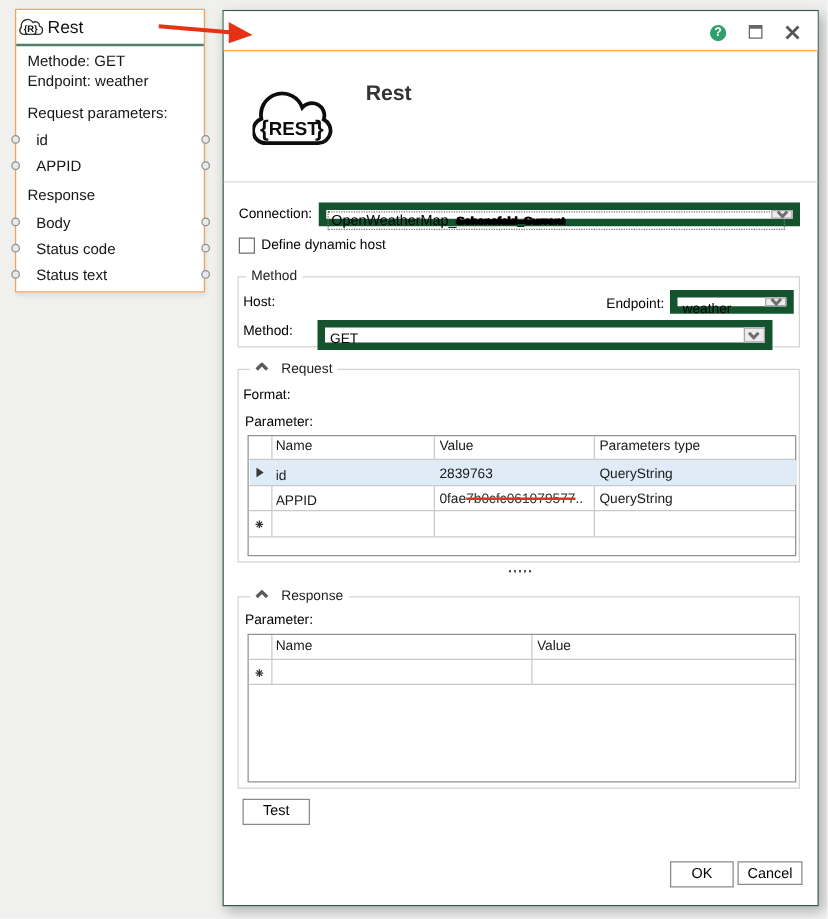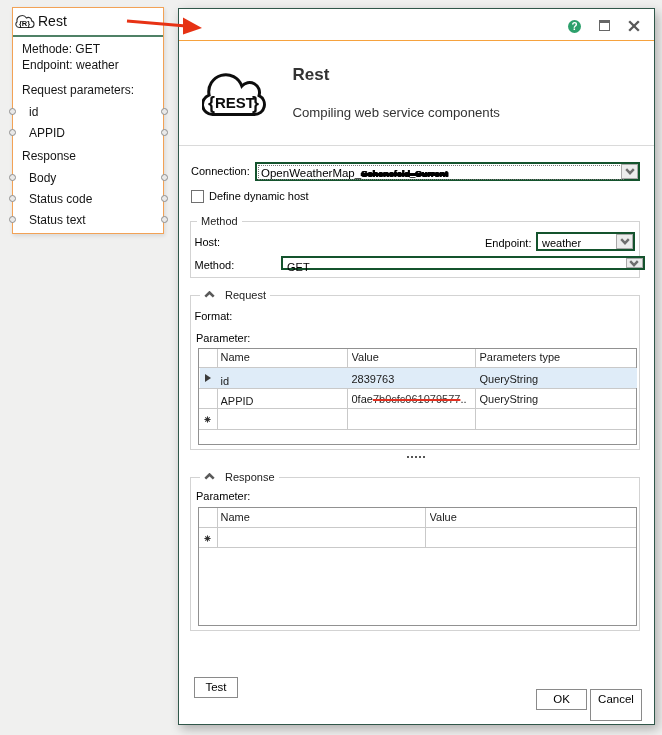--- a/index.html
+++ b/index.html
@@ -22,21 +22,21 @@
 #closex { position:absolute; left:449px; top:11px; }
 
 
 #hdr { position:absolute; left:0; top:32px; width:100%; height:105px; border-bottom:1px solid #dadada; }
 #bigcloud { position:absolute; left:23px; top:32px; }
 #hdr .h1 { position:absolute; left:113.5px; top:24px; font-size:17px; font-weight:bold; color:#333; }
 #hdr .h2 { position:absolute; left:113.5px; top:64px; font-size:13.2px; color:#333; }
 
 
 .lbl { position:absolute; font-size:11px; color:#000; white-space:nowrap; line-height:19px; height:19px; }
-.field { position:absolute; background:#fff; border:2px solid #14532d; font-size:11px; color:#000; }
+.field { position:absolute; background:#fff; border:6px solid #14532d; font-size:11px; color:#000; }
 .field .txt { position:absolute; left:4px; top:3px; white-space:nowrap; }
 .cbtn { position:absolute; right:0; top:0; bottom:0; width:17px; background:#ececec; border:1px solid #a9a9a9; display:flex; align-items:center; justify-content:center; }
 .gbox { position:absolute; border:1px solid #d3d3d3; }
 .gleg { position:absolute; top:-7px; background:#fff; padding:0 4px; font-size:11px; color:#222; white-space:nowrap; line-height:13px; }
 .chevup { display:inline-block; vertical-align:1px; margin-right:10px; }
 
 
 .grid { position:absolute; background:#fff; border:1px solid #919191; }
 .gcell { position:absolute; font-size:11px; color:#1a1a1a; white-space:nowrap; overflow:hidden; }
 .vline { position:absolute; width:1px; background:#c9c9c9; top:0; }
@@ -94,21 +94,20 @@
   </div>
 
   <div id="hdr">
     <svg id="bigcloud" width="65" height="45" viewBox="0 0 65 45">
       <path d="M 10.5,41.5 A 10,10 0 0 1 7.1,22.1 A 17,17 0 0 1 39.8,13.1 A 10,10 0 0 1 57.0,22.6 A 10,10 0 0 1 52.5,41.5 Z" fill="#fff" stroke="#0d0d0d" stroke-width="3"></path>
       <text x="6" y="36" font-size="18" font-weight="bold" font-family="Liberation Sans" fill="#0d0d0d">{</text>
       <text x="13" y="35" font-size="15" font-weight="bold" font-family="Liberation Sans" fill="#0d0d0d">REST</text>
       <text x="50" y="36" font-size="18" font-weight="bold" font-family="Liberation Sans" fill="#0d0d0d">}</text>
     </svg>
     <div class="h1">Rest</div>
-    <div class="h2">Compiling web service components</div>
   </div>
 
   <div class="lbl" style="left:12px; top:152.5px;">Connection:</div>
   <div class="field" style="left:76px; top:152.5px; width:385px; height:19px;">
     <div style="position:absolute; left:1px; top:1px; width:366px; height:15px; border:1px dotted #777;"></div>
     <div class="txt" style="font-size:11.5px;">OpenWeatherMap_<span style="font-weight:bold; font-size:9.5px; letter-spacing:-0.2px; text-decoration:line-through; text-decoration-thickness:2.5px; text-shadow:0.6px 0 #000, -0.3px 0 #000;">Schenefeld_Current</span></div>
     <div class="cbtn">
         <svg width="10" height="7" viewBox="0 0 10 7">
           <polyline points="1.2,1.2 5,5.2 8.8,1.2" fill="none" stroke="#6e6e6e" stroke-width="2.4"></polyline>
         </svg>
@@ -125,21 +124,21 @@
   <div class="lbl" style="left:306px; top:225.0px;">Endpoint:</div>
   <div class="field" style="left:357px; top:223px; width:99px; height:19px;">
       <div class="txt">weather</div>
     <div class="cbtn">
         <svg width="10" height="7" viewBox="0 0 10 7">
           <polyline points="1.2,1.2 5,5.2 8.8,1.2" fill="none" stroke="#6e6e6e" stroke-width="2.4"></polyline>
         </svg>
       </div>
   </div>
   <div class="lbl" style="left:15.5px; top:247px;">Method:</div>
-  <div class="field" style="left:102px; top:247px; width:363.5px; height:14px;">
+  <div class="field" style="left:75px; top:247px; width:363.5px; height:24px;">
       <div class="txt">GET</div>
     <div class="cbtn">
         <svg width="10" height="7" viewBox="0 0 10 7">
           <polyline points="1.2,1.2 5,5.2 8.8,1.2" fill="none" stroke="#6e6e6e" stroke-width="2.4"></polyline>
         </svg>
       </div>
   </div>
 
   <div class="gbox" style="left:11px; top:286px; width:450px; height:155px;">
     <div class="gleg" style="left:9px;"><svg class="chevup" width="11" height="7" viewBox="0 0 11 7">
@@ -198,17 +197,17 @@
     <svg style="position:absolute; left:4.5px; top:27px;" width="7" height="7" viewBox="0 0 9 9">
       <g stroke="#333" stroke-width="1.3">
         <line x1="4.5" y1="0.5" x2="4.5" y2="8.5"></line>
           <line x1="0.5" y1="4.5" x2="8.5" y2="4.5"></line>
         <line x1="1.7" y1="1.7" x2="7.3" y2="7.3"></line>
           <line x1="7.3" y1="1.7" x2="1.7" y2="7.3"></line>
       </g>
     </svg>
   </div>
 
-  <div class="btn" style="left:15px; top:668px; width:44px; height:21px; line-height:19px;">Test</div>
+  <div class="btn" style="left:15px; top:630px; width:54px; height:21px; line-height:19px;">Test</div>
 
   <div class="btn" style="left:357px; top:680px; width:51px; height:21px; line-height:19px;">OK</div>
-  <div class="btn" style="left:411px; top:680px; width:52px; height:32px; line-height:19px;">Cancel</div>
+  <div class="btn" style="left:411px; top:680px; width:52px; height:19px; line-height:19px;">Cancel</div>
 </div>
 
 </body></html>

